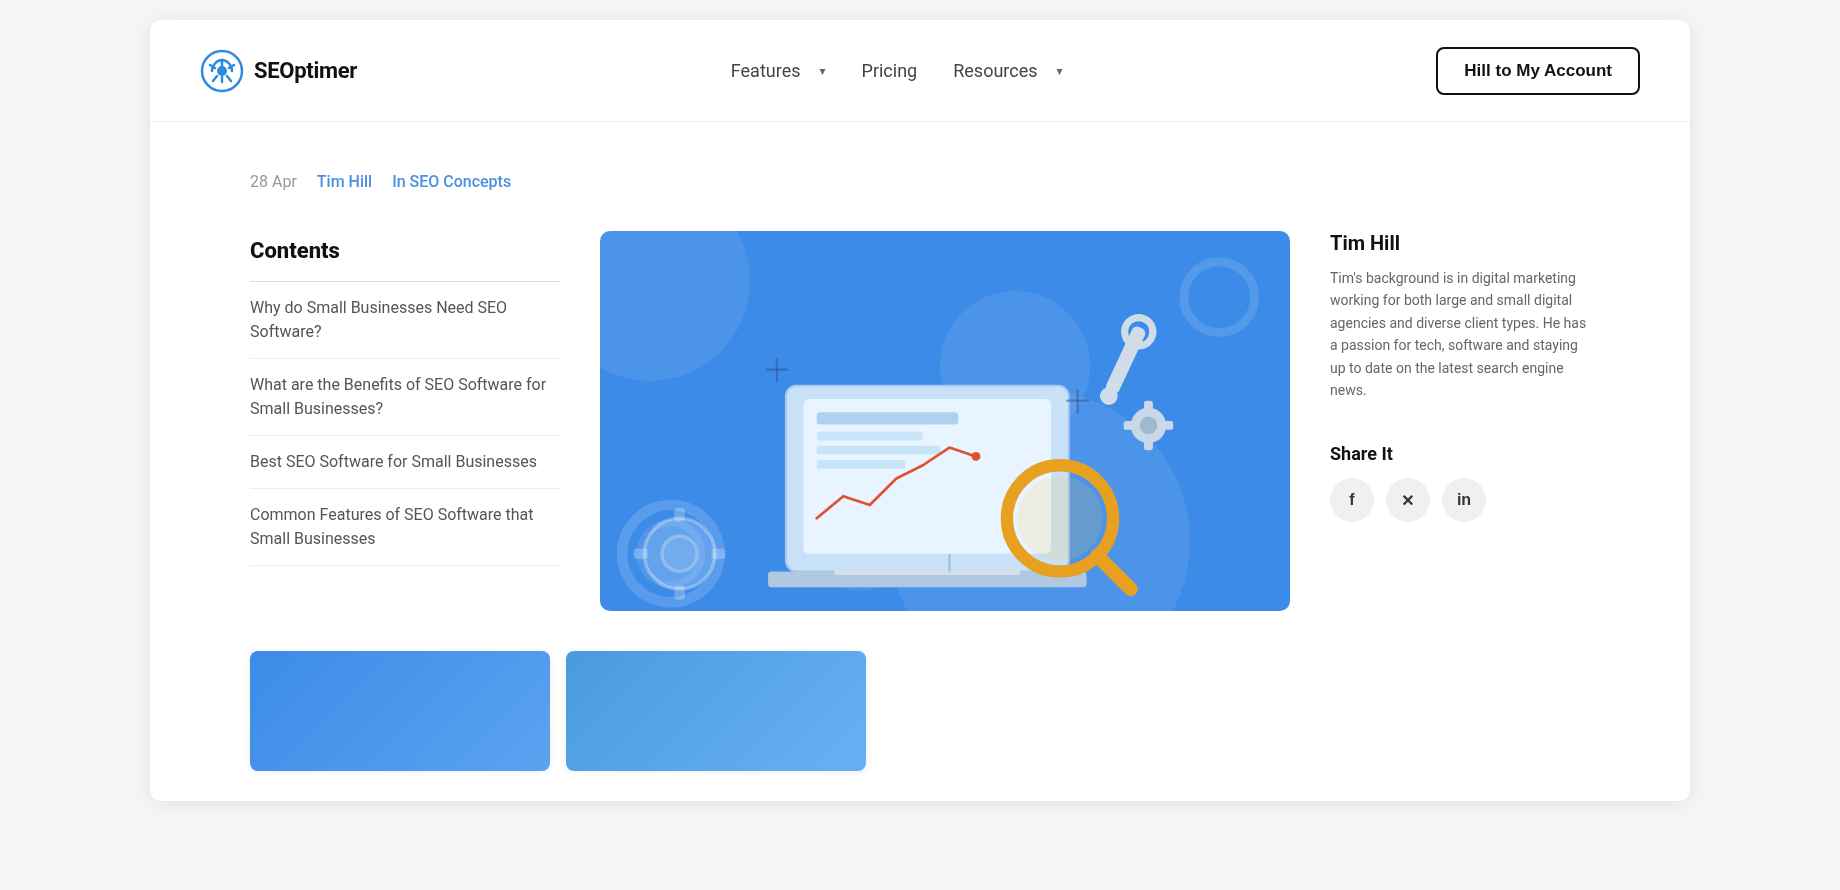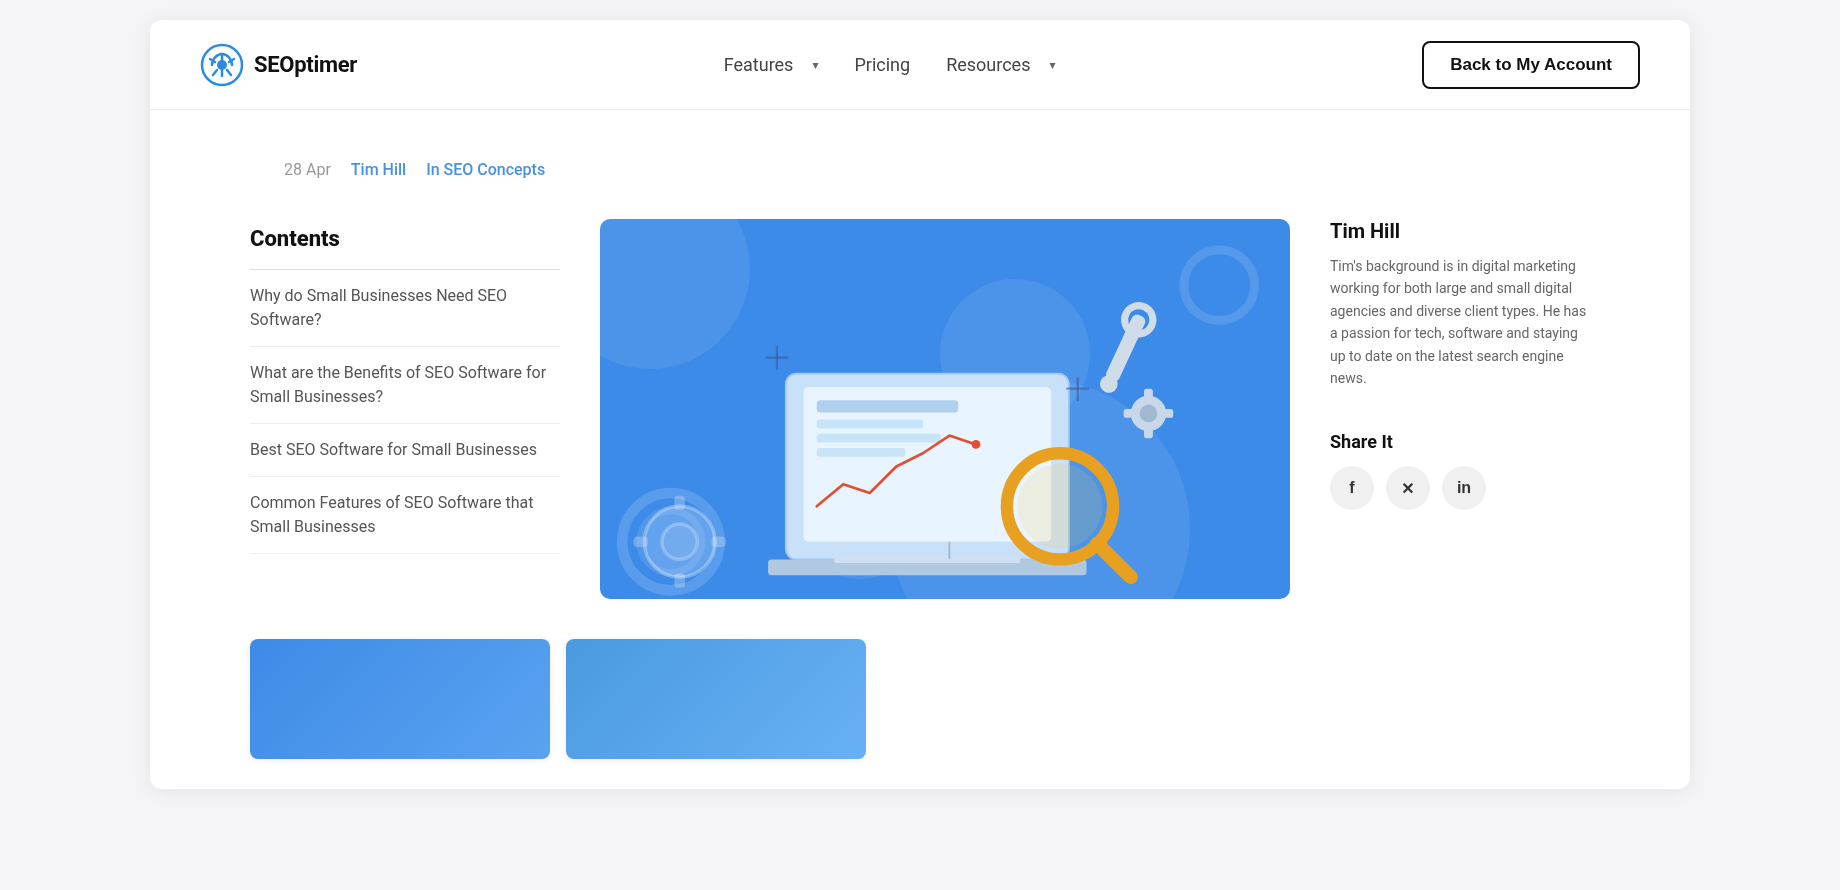--- a/index.html
+++ b/index.html
@@ -21,21 +21,21 @@
       margin: 20px;
       box-shadow: 0 2px 20px rgba(0,0,0,0.08);
     }
 
     
     .header {
       display: flex;
       align-items: center;
       justify-content: space-between;
       padding: 0 50px;
-      height: 90px;
+      height: 102px;
       border-bottom: 1px solid #eee;
       background: #fff;
     }
 
     .logo-area {
       display: flex;
       align-items: center;
       gap: 10px;
     }
 
@@ -98,21 +98,20 @@
       margin-bottom: 30px;
       letter-spacing: -1px;
     }
 
     .article-meta {
       display: flex;
       align-items: center;
       gap: 20px;
       margin-bottom: 40px;
       font-size: 16px;
-      margin-left: 34px;
     }
 
     .meta-date {
       color: #999;
     }
 
     .meta-author {
       color: #4a90e2;
       font-weight: 500;
     }
@@ -282,21 +281,21 @@
       </div>
       <div class="nav-item">
         <span>Pricing</span>
       </div>
       <div class="nav-item">
         <span>Resources</span>
         <span class="chevron">▾</span>
       </div>
     </nav>
 
-    <button class="back-btn">Back to My Account</button>
+    <button class="back-btn">Hill to My Account</button>
   </header>
 
   <main class="main">
 
 
     <div class="article-meta">
       <span class="meta-date">28 Apr</span>
       <span class="meta-author">Tim Hill</span>
       <span class="meta-category">In SEO Concepts</span>
     </div>

